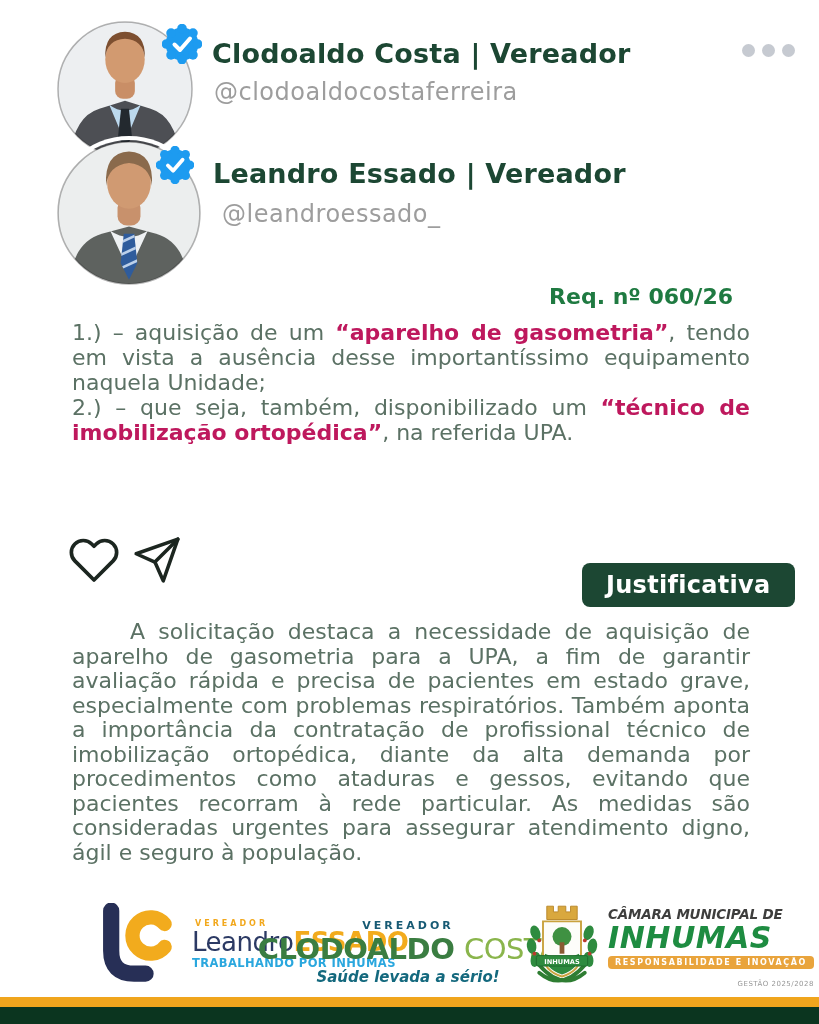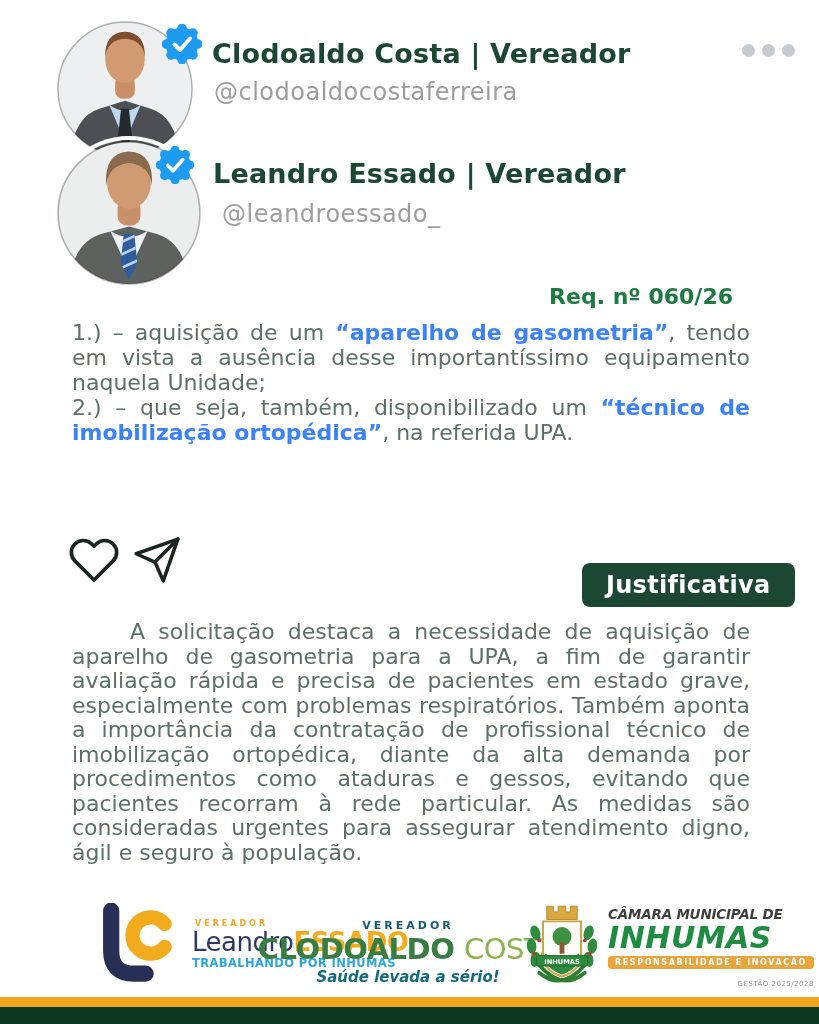--- a/index.html
+++ b/index.html
@@ -16,21 +16,21 @@
   .dots{position:absolute;left:742px;top:44px;display:flex;gap:7px;cursor:pointer;}
   .dots span{width:13px;height:13px;border-radius:50%;background:#c6cad1;display:block;}
 
   
   .req-number{position:absolute;top:284px;left:72px;width:661px;text-align:right;
               font-size:22px;font-weight:700;color:#1f7a41;}
   .request-block{position:absolute;top:320px;left:72px;width:678px;
                  font-size:22px;line-height:25px;color:#5b7164;text-align:justify;}
   .request-block p{margin:0;}
   .request-block .indent{text-indent:58px;}
-  .request-block b{color:#3b82f6;font-weight:700;}
+  .request-block b{color:#be185d;font-weight:700;}
 
   
   .actions{position:absolute;top:534px;left:68px;display:flex;gap:12px;align-items:center;}
   .actions svg{display:block;}
 
   
   .justif-badge{position:absolute;top:563px;left:582px;height:44px;padding:0 24px;
                 background:#1c4733;border-radius:8px;display:flex;align-items:center;
                 color:#ffffff;font-size:24px;font-weight:700;letter-spacing:.3px;}
 

